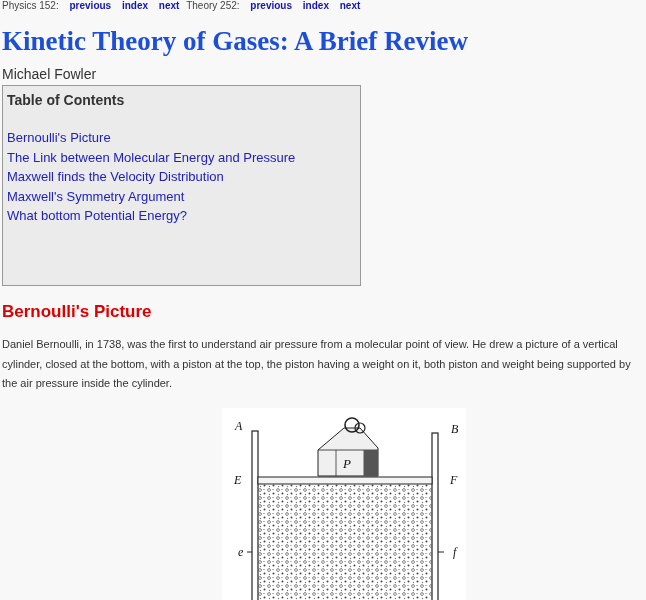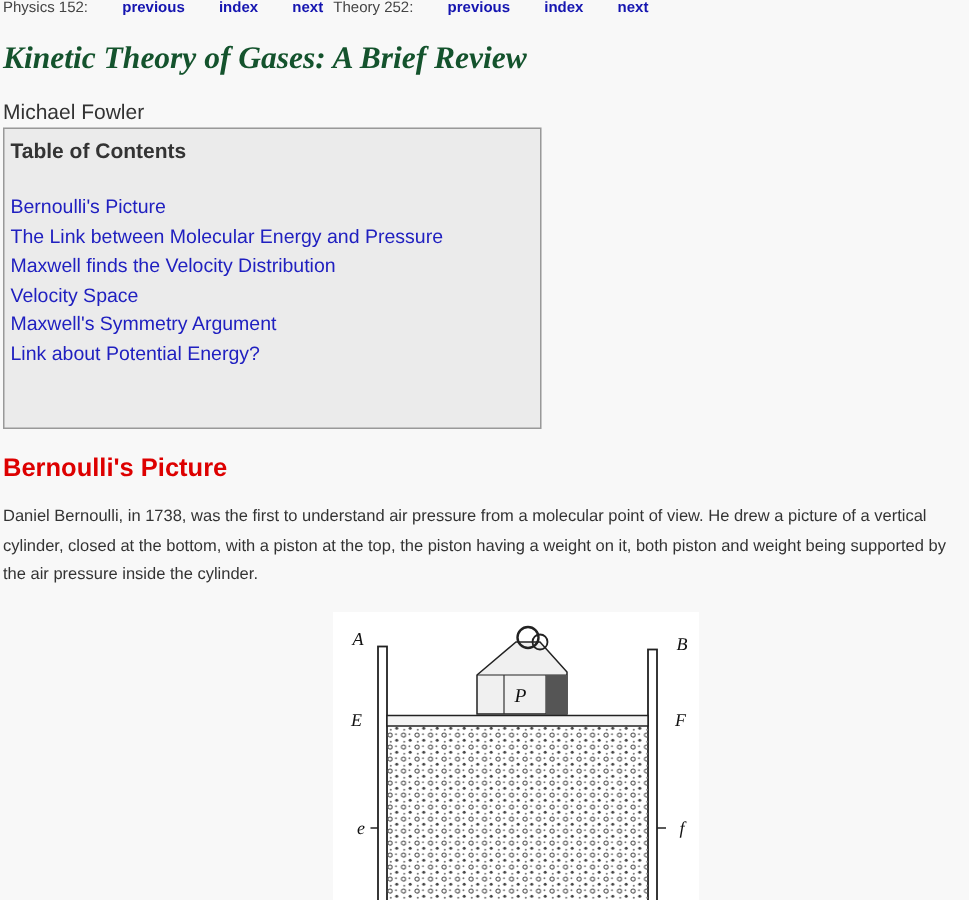--- a/index.html
+++ b/index.html
@@ -8,27 +8,27 @@
       background: #f8f8f8;
       font-family: "Liberation Sans", sans-serif;
       color: #333;
       position: relative;
     }
     a { color: #1a1acc; text-decoration: none; }
     .topnav {
       position: absolute; left: 2px; top: 0px;
       font-size: 10px; line-height: 11px; color: #444; white-space: nowrap;
     }
-    .topnav a { font-weight: bold; color: #1515b0; margin-left: 20px; }
+    .topnav a { font-weight: bold; color: #1515b0; margin-left: 8px; }
     .topnav .course { margin-left: 3px; }
     .topnav .course:first-child { margin-left: 0; }
     h1.title {
       position: absolute; left: 2px; top: 26px; margin: 0;
       font-family: "Liberation Serif", serif; font-weight: bold;
-      font-size: 21px; color: #14532d; white-space: nowrap; font-style: italic;
+      font-size: 27px; color: #1d4ed8; white-space: nowrap;
     }
     .author {
       position: absolute; left: 2px; top: 66px;
       font-size: 14px; color: #333;
     }
     .toc {
       position: absolute; left: 2px; top: 85px;
       width: 359px; height: 201px;
       background: #ebebeb;
       border: 1px solid #999;
@@ -71,23 +71,22 @@
 
 <h1 class="title">Kinetic Theory of Gases: A Brief Review</h1>
 <div class="author">Michael Fowler</div>
 
 <div class="toc">
   <div class="toc-title">Table of Contents</div>
   <ul>
     <li><a href="#">Bernoulli's Picture</a></li>
     <li><a href="#">The Link between Molecular Energy and Pressure</a></li>
     <li><a href="#">Maxwell finds the Velocity Distribution</a></li>
-    <li><a href="#">Velocity Space</a></li>
     <li><a href="#">Maxwell's Symmetry Argument</a></li>
-    <li><a href="#">Link about Potential Energy?</a></li>
+    <li><a href="#">What bottom Potential Energy?</a></li>
   </ul>
 </div>
 
 <h2 class="section">Bernoulli's Picture</h2>
 <p class="para">Daniel Bernoulli, in 1738, was the first to understand air pressure from a molecular point of view. He drew a picture of a vertical cylinder, closed at the bottom, with a piston at the top, the piston having a weight on it, both piston and weight being supported by the air pressure inside the cylinder.</p>
 
 <div class="figure">
   <svg width="244" height="192" viewBox="0 0 244 192" xmlns="http://www.w3.org/2000/svg">
     <defs>
       <pattern id="mol" width="9" height="8" patternUnits="userSpaceOnUse">

